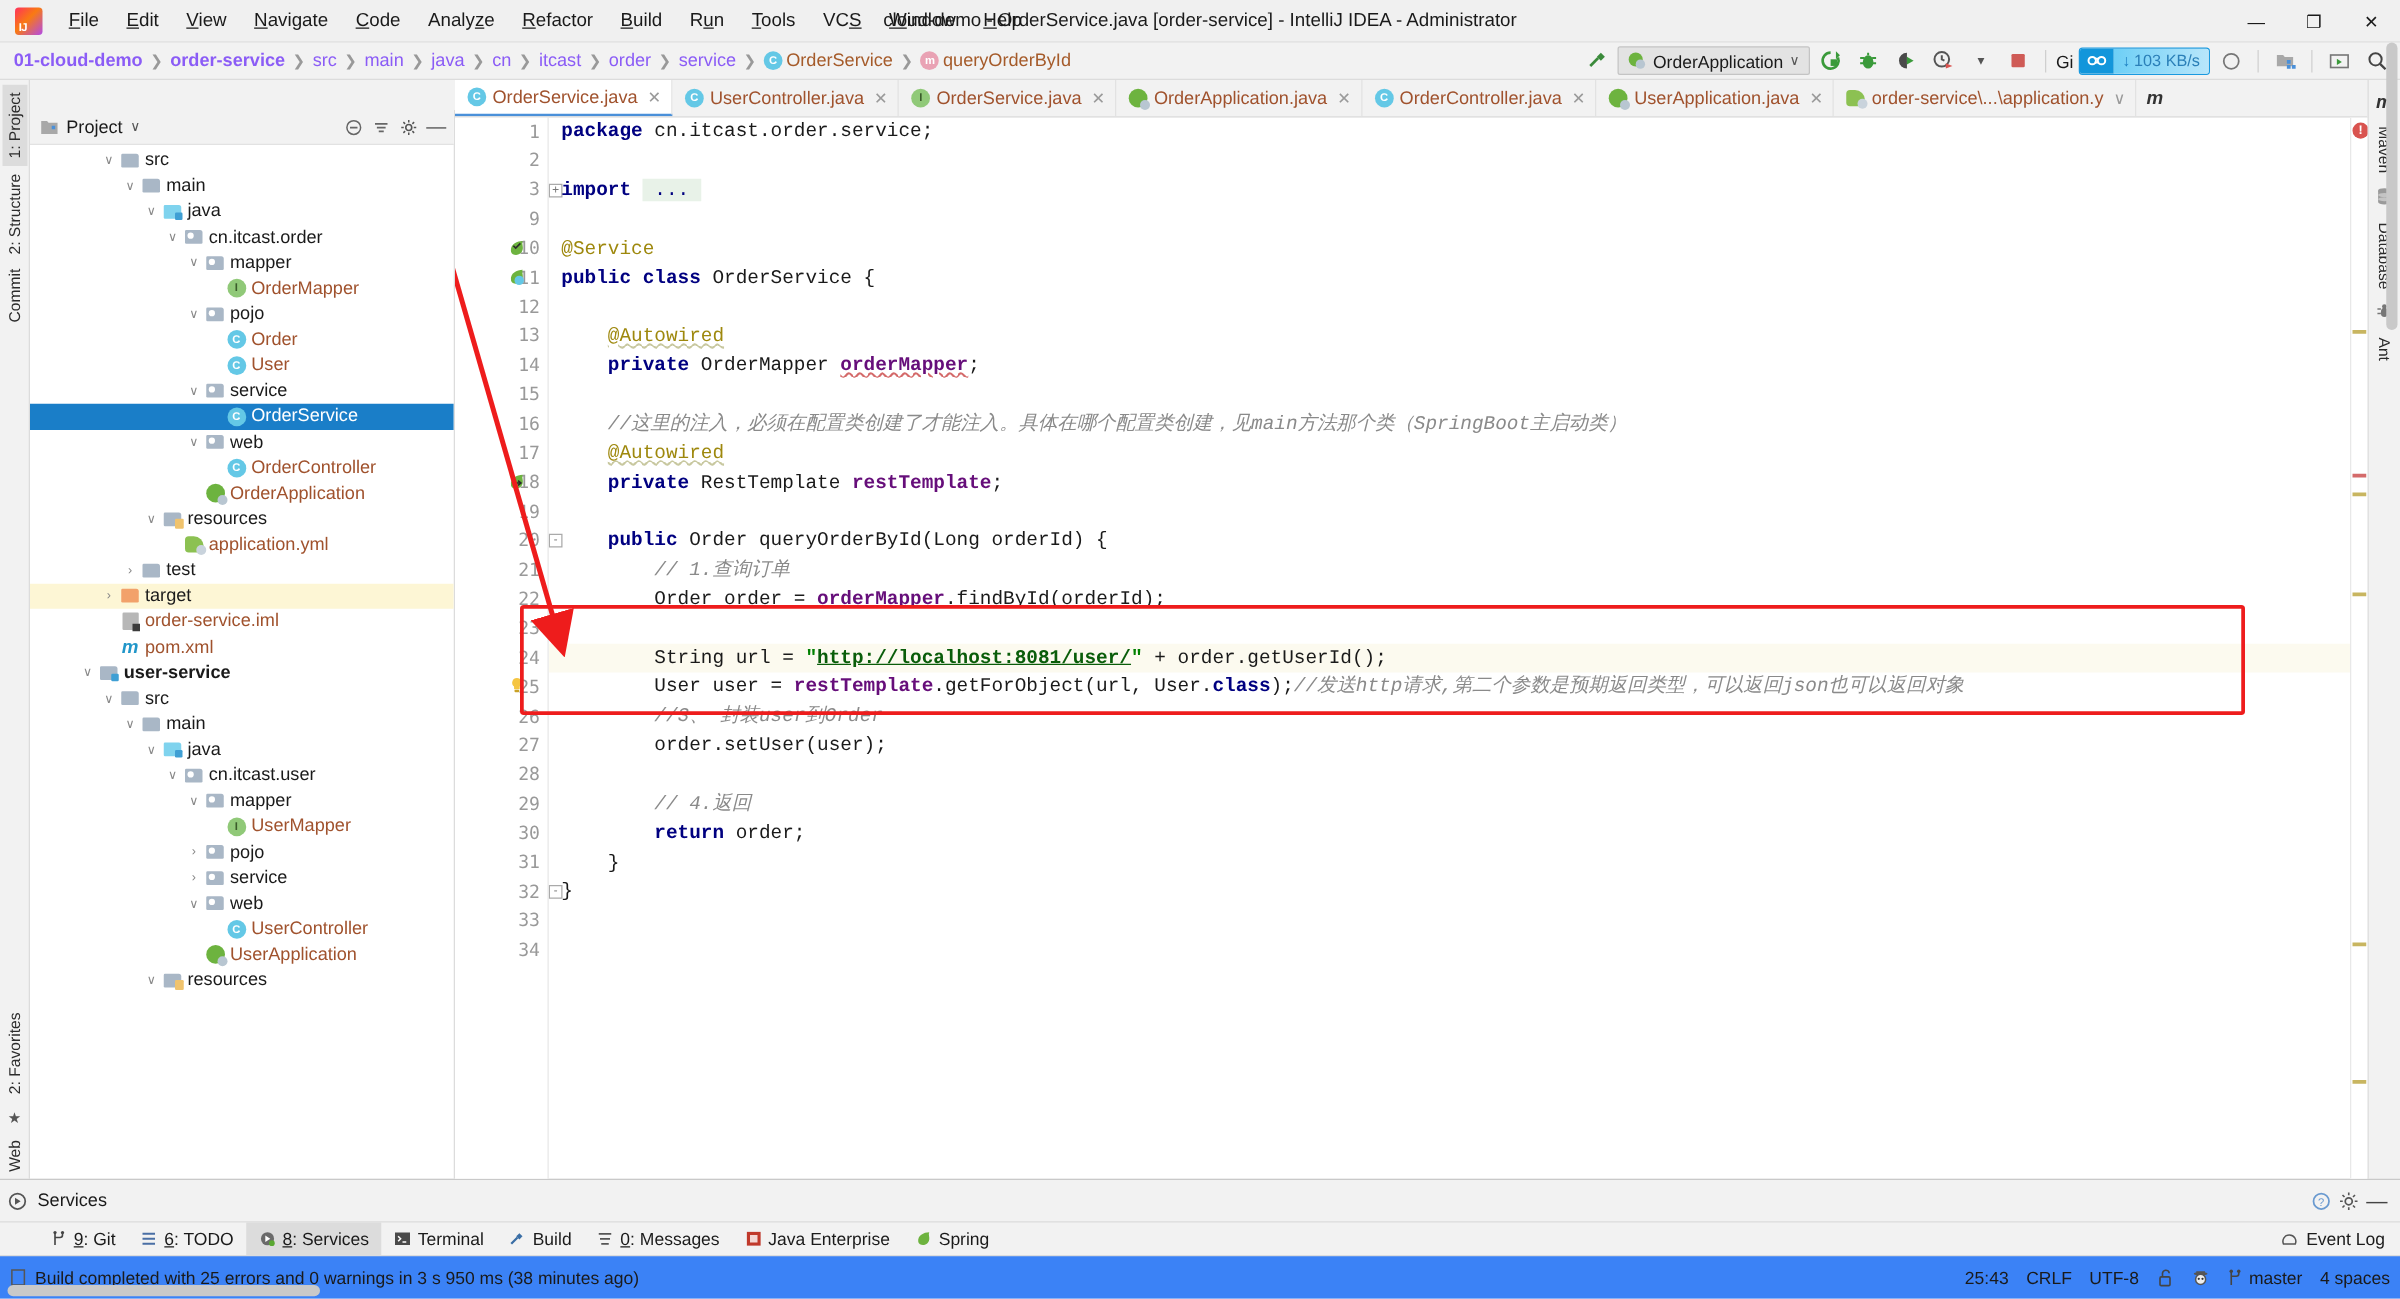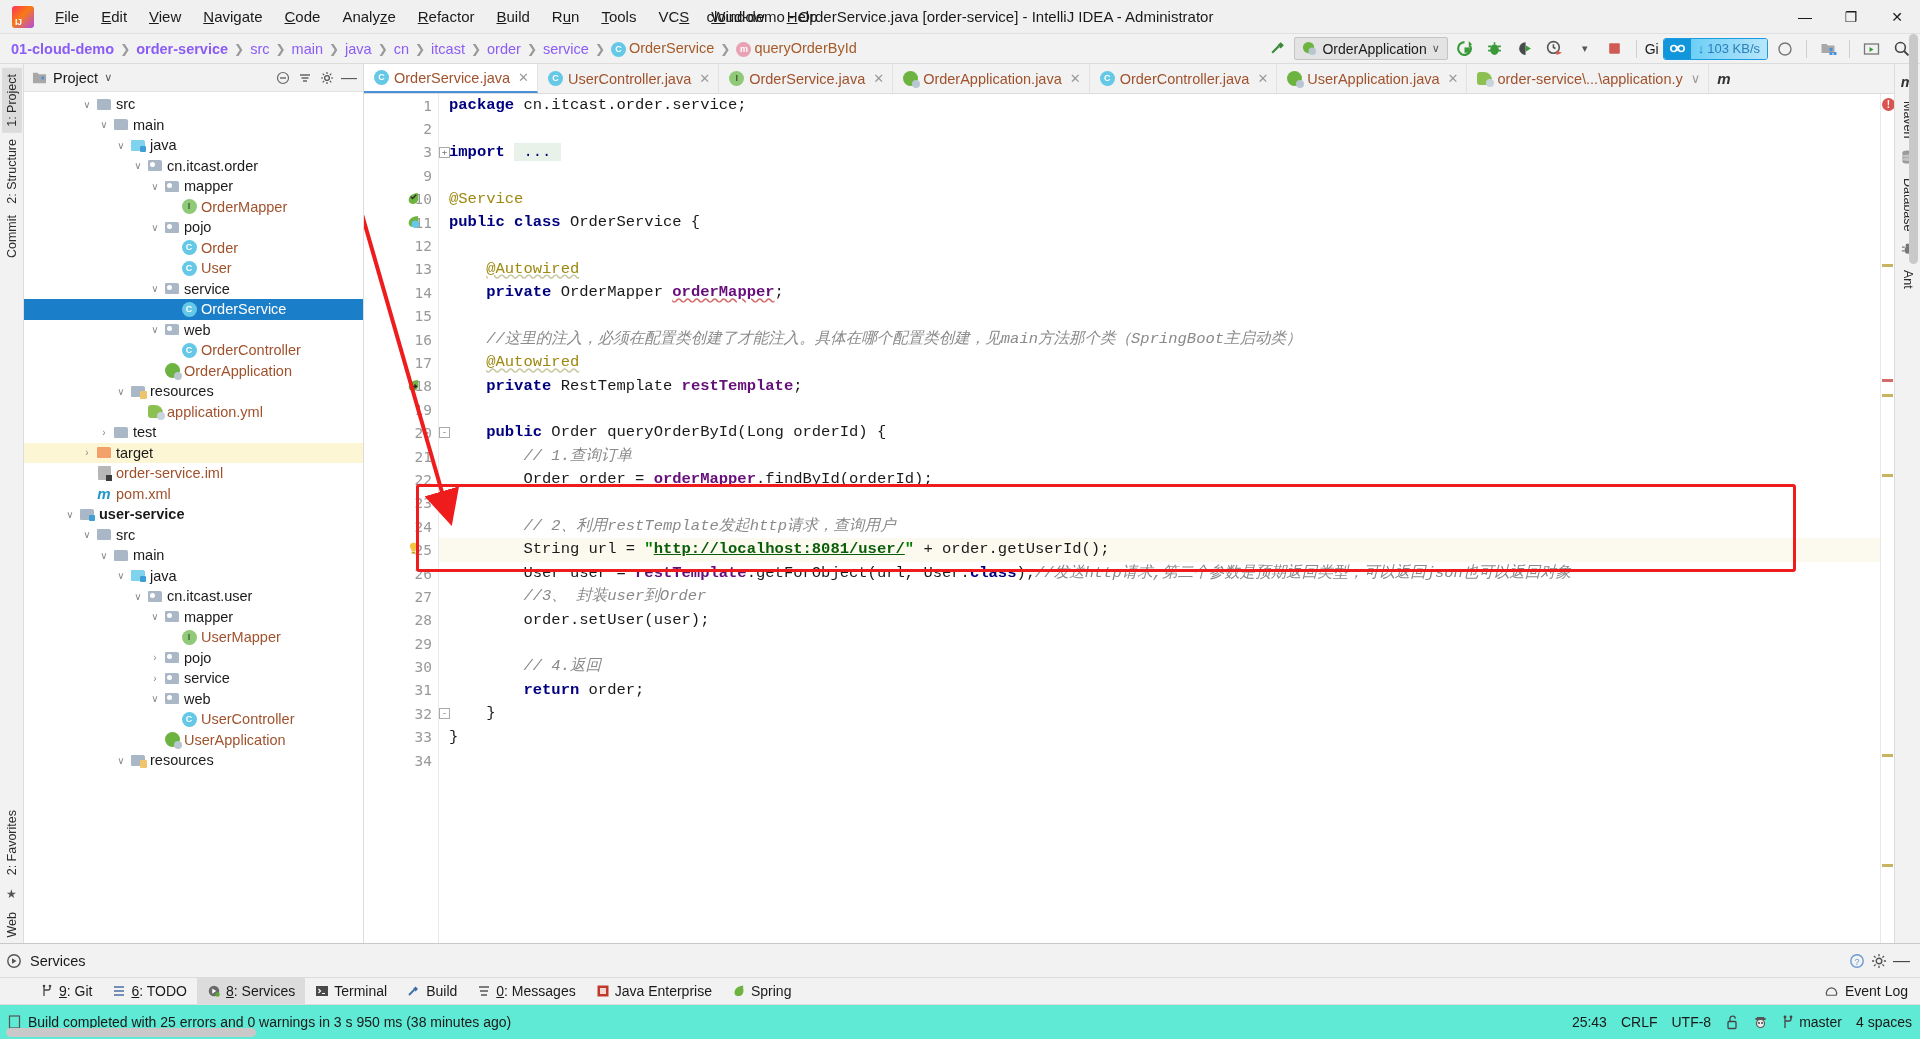--- a/index.html
+++ b/index.html
@@ -85,21 +85,21 @@
   .rail.right { border-right: none; border-left: 1px solid #dcdcdc; width: 26px; }
   .rail-tab {
     writing-mode: vertical-rl; font-size: 12.5px; padding: 6px 3px; white-space: nowrap;
     color: #2b2b2b;
   }
   .rail-tab.active { background: #dcdcdc; }
   .rail-tab.flip { transform: rotate(180deg); }
   .rail-ico { font-size: 12px; padding: 5px 0; color: #555; }
 
   
-  .project-panel { width: 340px; display: flex; flex-direction: column; background: #fff; border-right: 1px solid #dcdcdc; }
+  .project-panel { width: 340px; display: flex; flex-direction: column; background: #fff; border-right: 1px solid #dcdcdc; margin-top: 24px; }
   .pp-head {
     height: 28px; background: #f2f2f2; display: flex; align-items: center;
     padding: 0 4px 0 8px; gap: 6px; border-bottom: 1px solid #e2e2e2;
   }
   .pp-title { font-size: 14.5px; }
   .pp-head .sp { margin-left: auto; display: flex; gap: 2px; align-items: center; }
   .pp-head .hi { width: 20px; height: 20px; display: flex; align-items: center; justify-content: center; font-size: 13px; color: #555; }
   .tree { flex: 1; overflow: hidden; position: relative; font-size: 14.5px; padding-top: 2px; }
   .trow { display: flex; align-items: center; height: 20.5px; white-space: nowrap; padding-left: 4px; }
   .trow .arw { width: 16px; text-align: center; color: #888; font-size: 10px; flex: none; }
@@ -186,21 +186,21 @@
   .sp-title { font-size: 14.5px; }
 
   
   .twbar { height: 27px; background: #f2f2f2; border-top: 1px solid #dcdcdc; display: flex; align-items: stretch; padding-left: 30px; }
   .twtab { display: flex; align-items: center; gap: 5px; padding: 0 10px; font-size: 14px; white-space: nowrap; }
   .twtab.active { background: #dcdcdc; }
   .twtab u { text-decoration: underline; }
   .tw-right { margin-left: auto; display: flex; align-items: center; gap: 6px; padding-right: 12px; }
 
   
-  .statusbar { height: 26px; background: #5eead4; border-top: 1px solid #dcdcdc; display: flex; align-items: center; padding: 17px 8px; font-size: 14px; }
+  .statusbar { height: 26px; background: #3b82f6; border-top: 1px solid #dcdcdc; display: flex; align-items: center; padding: 17px 8px; font-size: 14px; }
   .sb-right { margin-left: auto; display: flex; align-items: center; gap: 14px; }
 
   .glyph { display: inline-flex; align-items: center; justify-content: center; }
 </style>
 </head>
 <body>
 
 <div class="app">
 
   <div class="titlebar">
@@ -818,21 +818,20 @@
             <div class="cline">    <span class="kw">private</span> <span class="plain">OrderMapper </span><span class="fld squiggle-r">orderMapper</span><span class="plain">;</span></div>
             <div class="cline">&nbsp;</div>
             <div class="cline">    <span class="cmt">//这里的注入，必须在配置类创建了才能注入。具体在哪个配置类创建，见main方法那个类（SpringBoot主启动类）</span></div>
             <div class="cline">    <span class="ann squiggle">@Autowired</span></div>
             <div class="cline">    <span class="kw">private</span> <span class="plain">RestTemplate </span><span class="fld">restTemplate</span><span class="plain">;</span></div>
             <div class="cline">&nbsp;</div>
             <div class="cline">    <span class="kw">public</span> <span class="plain">Order queryOrderById(Long orderId) {</span></div>
             <div class="cline">        <span class="cmt">// 1.查询订单</span></div>
             <div class="cline">        <span class="plain">Order order = </span><span class="fld">orderMapper</span><span class="plain">.findById(orderId);</span></div>
             <div class="cline">&nbsp;</div>
-            <div class="cline">        <span class="cmt">// 2、利用restTemplate发起http请求，查询用户</span></div>
             <div class="cline hlrow">        <span class="plain">String url = </span><span class="str">"</span><span class="link">http://localhost:8081/user/</span><span class="str">"</span><span class="plain"> + order.getUserId();</span></div>
             <div class="cline">        <span class="plain">User user = </span><span class="fld">restTemplate</span><span class="plain">.getForObject(url, User.</span><span class="kw">class</span><span class="plain">);</span><span class="cmt">//发送http请求,第二个参数是预期返回类型，可以返回json也可以返回对象</span></div>
             <div class="cline">        <span class="cmt">//3、 封装user到Order</span></div>
             <div class="cline">        <span class="plain">order.setUser(user);</span></div>
             <div class="cline">&nbsp;</div>
             <div class="cline">        <span class="cmt">// 4.返回</span></div>
             <div class="cline">        <span class="kw">return</span> <span class="plain">order;</span></div>
             <div class="cline">    <span class="plain">}</span></div>
             <div class="cline"><span class="plain">}</span></div>
             <div class="cline">&nbsp;</div>

